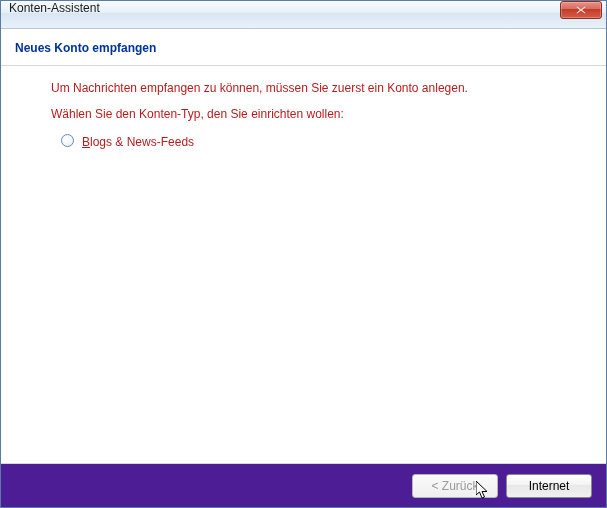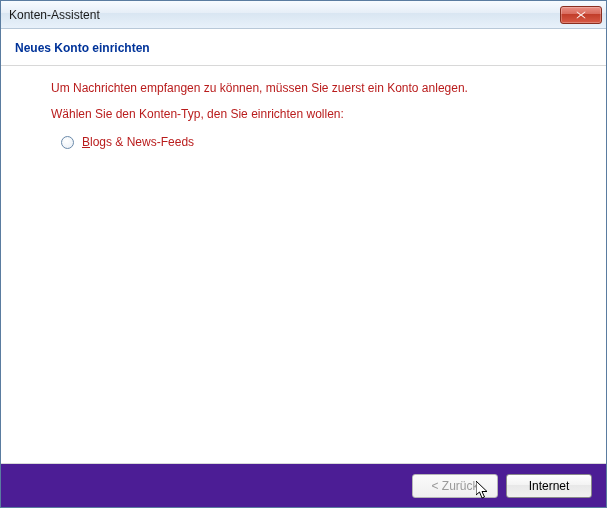--- a/index.html
+++ b/index.html
@@ -14,21 +14,21 @@
     .window {
       width: 607px; height: 508px;
       border: 1px solid #5a7ca0;
       display: flex; flex-direction: column;
       background: #fff;
     }
     .titlebar {
       height: 28px;
       background: linear-gradient(to bottom, #f7fbff 0%, #e6eef7 45%, #d9e6f2 46%, #e8f1fa 100%);
       border-bottom: 1px solid #b8c8d8;
-      display: flex; align-items: center; justify-content: space-between;
+      display: flex; justify-content: space-between;
       padding-left: 8px; padding-right: 4px;
     }
     .titlebar .title {
       color: #1a1a1a;
       font-size: 12px;
     }
     .close-btn {
       width: 42px; height: 18px;
       background: linear-gradient(to bottom, #ea8f84 0%, #d86a5c 45%, #c13d2a 46%, #d85a46 100%);
       border: 1px solid #8a2e1f;
@@ -48,21 +48,21 @@
     }
     .content {
       flex: 1;
       padding: 14px 28px 8px 50px;
       color: #b91c1c;
       line-height: 1.35;
     }
     .content p { margin-bottom: 10px; }
     .options { margin-top: 8px; padding-left: 6px; }
     .option {
-      display: flex; align-items: center;
+      display: flex; 
       height: 20px;
       padding: 2px 4px;
       margin-bottom: 4px;
       border-radius: 2px;
     }
     .option.selected {
       border: 1px dotted #7a7a7a;
       background: #fdfdfd;
     }
     .radio {
@@ -131,21 +131,21 @@
   <div class="titlebar">
     <span class="title">Konten-Assistent</span>
     <div class="close-btn">
       <svg viewBox="0 0 10 8">
         <path d="M1 0.5 L5 3.5 L9 0.5 L9.5 1 L6 4 L9.5 7 L9 7.5 L5 4.5 L1 7.5 L0.5 7 L4 4 L0.5 1 Z" fill="#fff"></path>
       </svg>
     </div>
   </div>
 
   <div class="header">
-    <div class="heading">Neues Konto einrichten</div>
+    <div class="heading">Neues Konto empfangen</div>
   </div>
 
   <div class="content">
     <p>Um Nachrichten empfangen zu können, müssen Sie zuerst ein Konto anlegen.</p>
     <p>Wählen Sie den Konten-Typ, den Sie einrichten wollen:</p>
 
     <div class="options">
 
       <div class="option">
         <span class="radio"></span>

